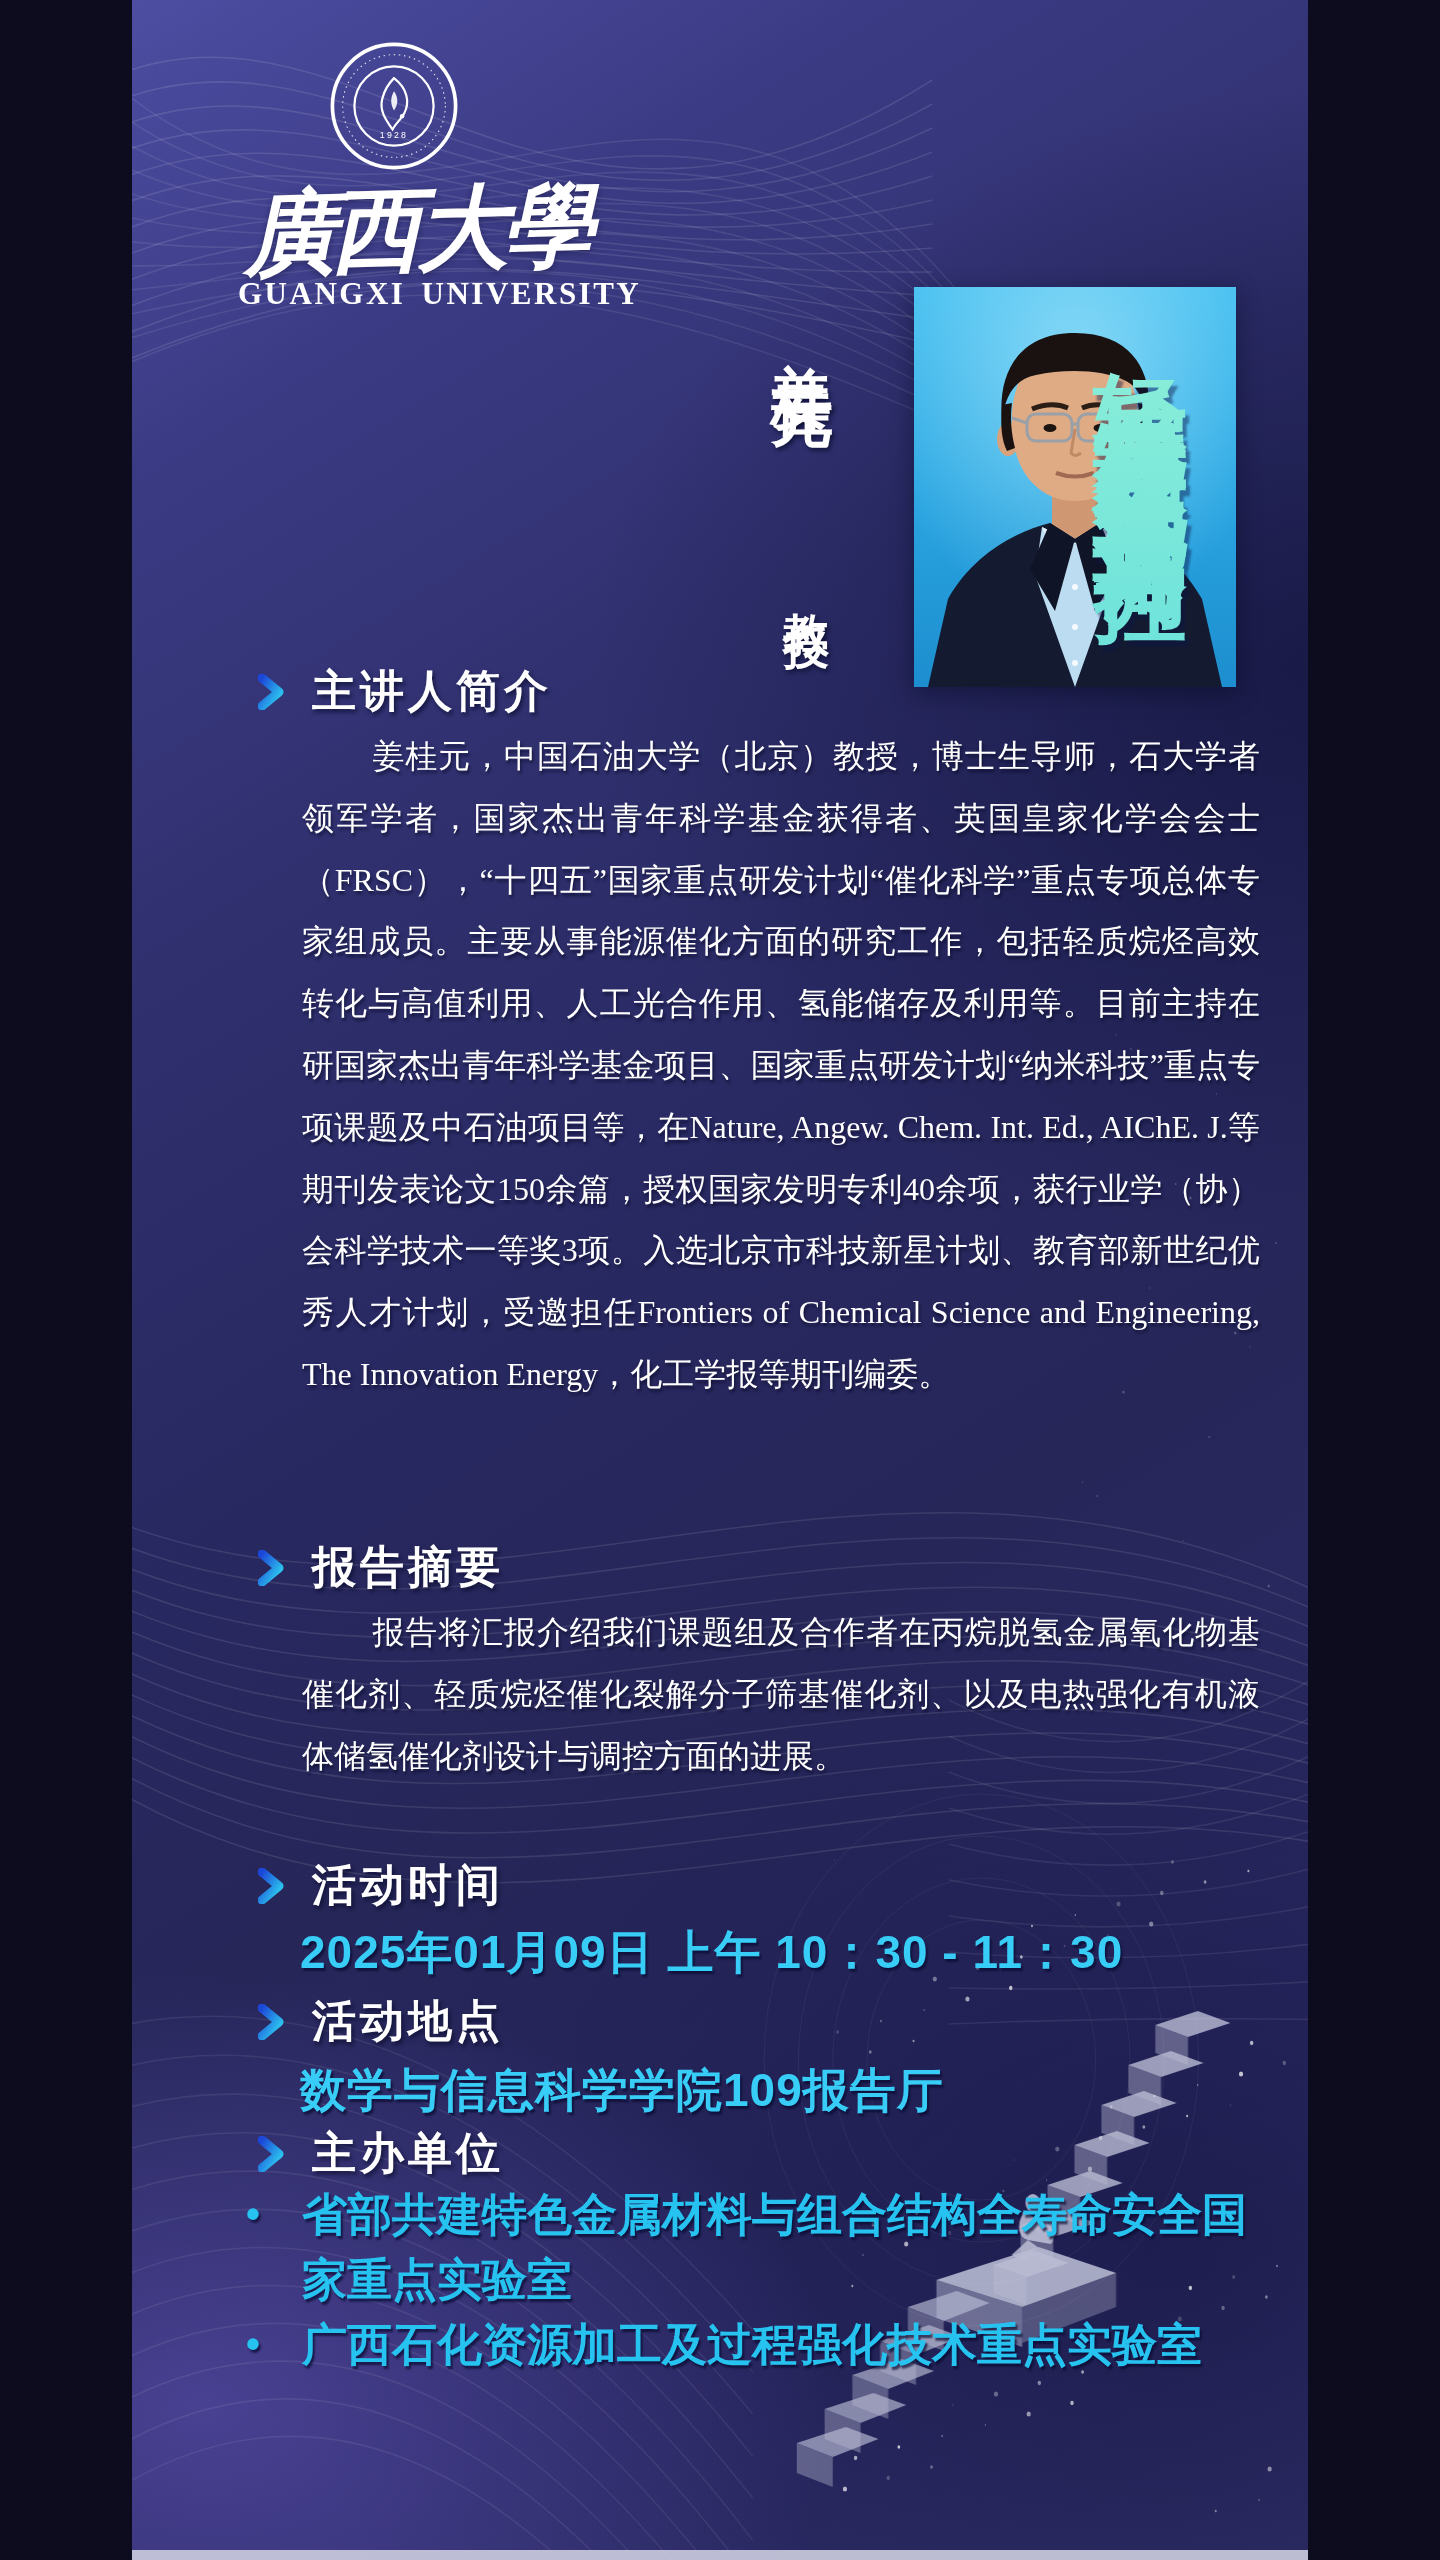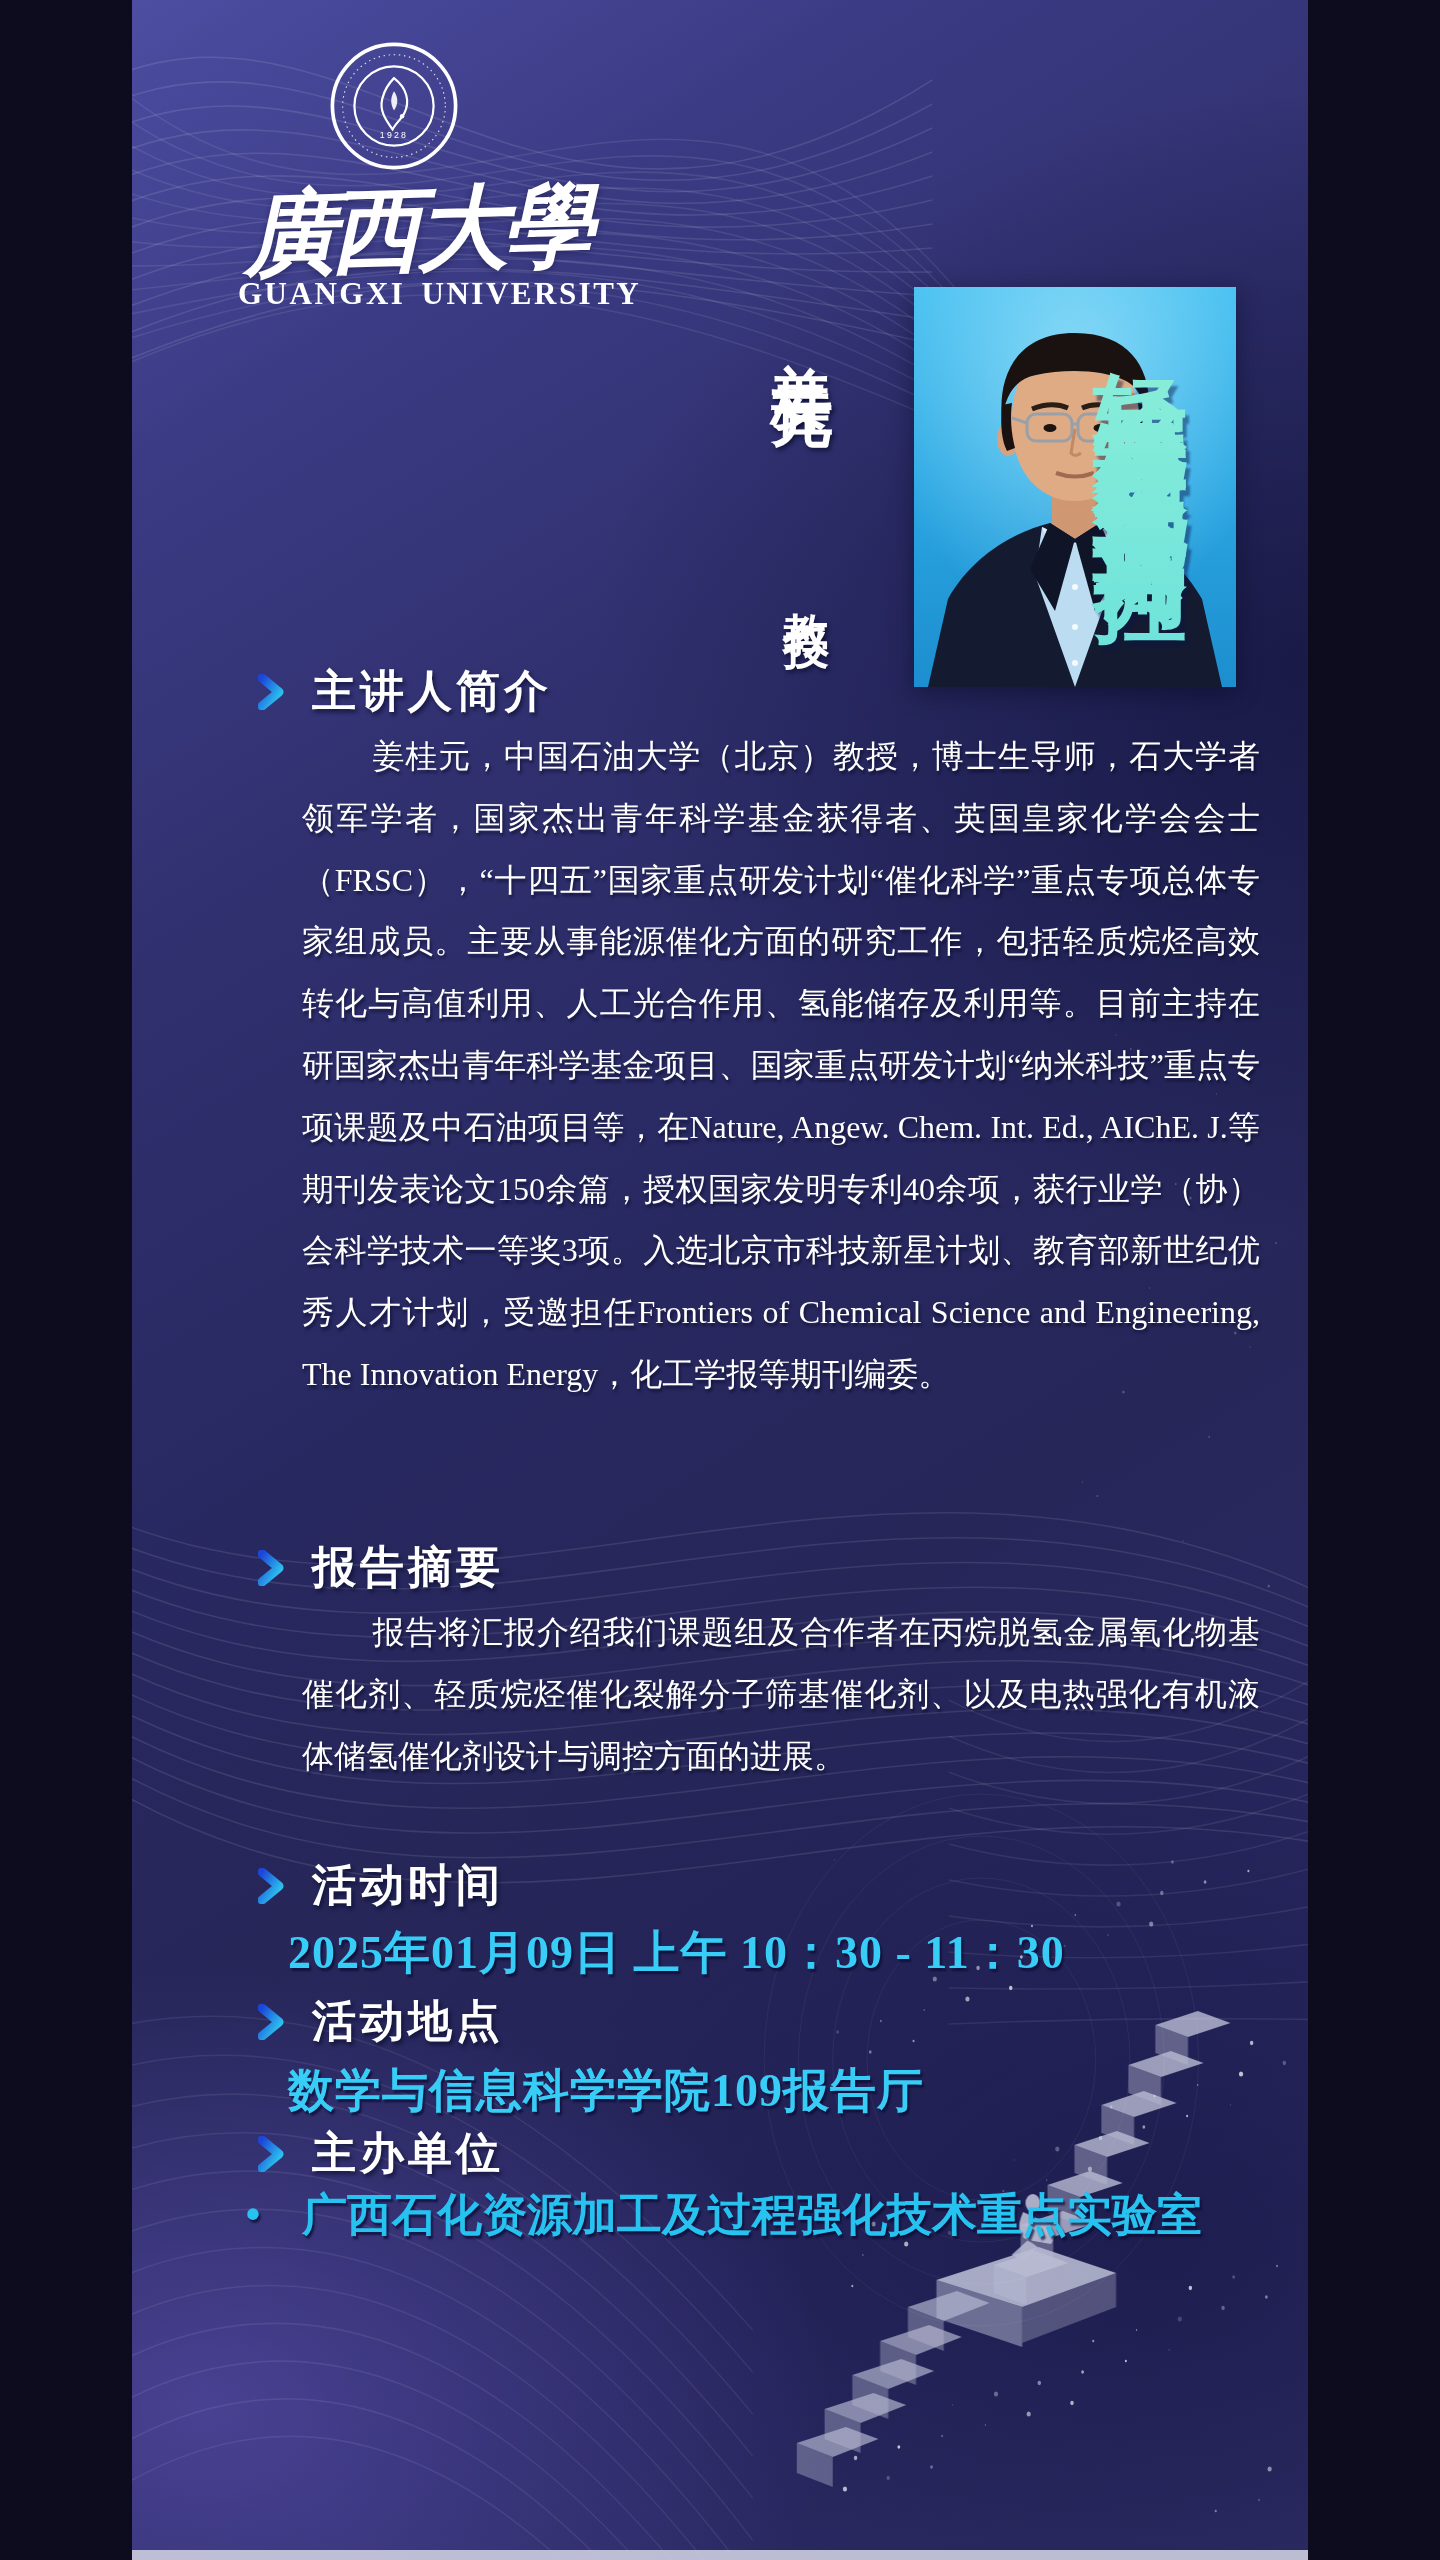--- a/index.html
+++ b/index.html
@@ -58,22 +58,22 @@
     text-shadow:2px 3px 4px rgba(5,8,35,.65);
   }
   .chev{width:26px;height:36px;flex:0 0 auto;}
   .body-par{
     position:absolute;left:170px;width:958px;
     font-family:"Liberation Serif","DejaVu Serif",serif;
     font-size:32px;line-height:61.8px;color:#ffffff;text-align:justify;
     text-indent:2.2em;text-shadow:1.5px 2.5px 3px rgba(4,6,30,.6);
   }
   .accent-line{
-    position:absolute;left:156px;white-space:nowrap;
-    font-family:Liberation Serif, serif;
+    position:absolute;left:168px;white-space:nowrap;
+    font-family:Liberation Sans, sans-serif;
     font-size:46px;font-weight:700;color:var(--accent_cyan,#38cdf6);
     text-shadow:2px 3px 2px rgba(8,12,50,.7);letter-spacing:1px;
   }
   .org-list{
     position:absolute;left:108px;width:1010px;margin:0;padding:0;list-style:none;
     font-size:45px;line-height:65px;font-weight:700;color:var(--org_cyan,#27c3f0);
     text-shadow:2px 3px 2px rgba(8,12,50,.7);
   }
   .org-list li{position:relative;padding-left:62px;}
   .org-list li::before{content:"•";position:absolute;left:6px;top:0;font-size:40px;}
@@ -388,17 +388,18 @@
   </div>
   <div class="accent-line" style="top:2060px">数学与信息科学学院109报告厅</div>
 
   <div class="sec-heading" style="top:2124px">
     <svg class="chev" viewBox="0 0 26 36">
       <path d="M4 4 L21 18 L4 32" fill="none" stroke="url(#chevGrad)" stroke-width="9" stroke-linecap="round" stroke-linejoin="round"></path>
     </svg>
     <span>主办单位</span>
   </div>
   <ul class="org-list" style="top:2182px">
+    <li>省部共建特色金属材料与组合结构全寿命安全国家重点实验室</li>
     <li>广西石化资源加工及过程强化技术重点实验室</li>
   </ul>
 
   <div class="bottom-strip"></div>
 </div>
 
 </body></html>

